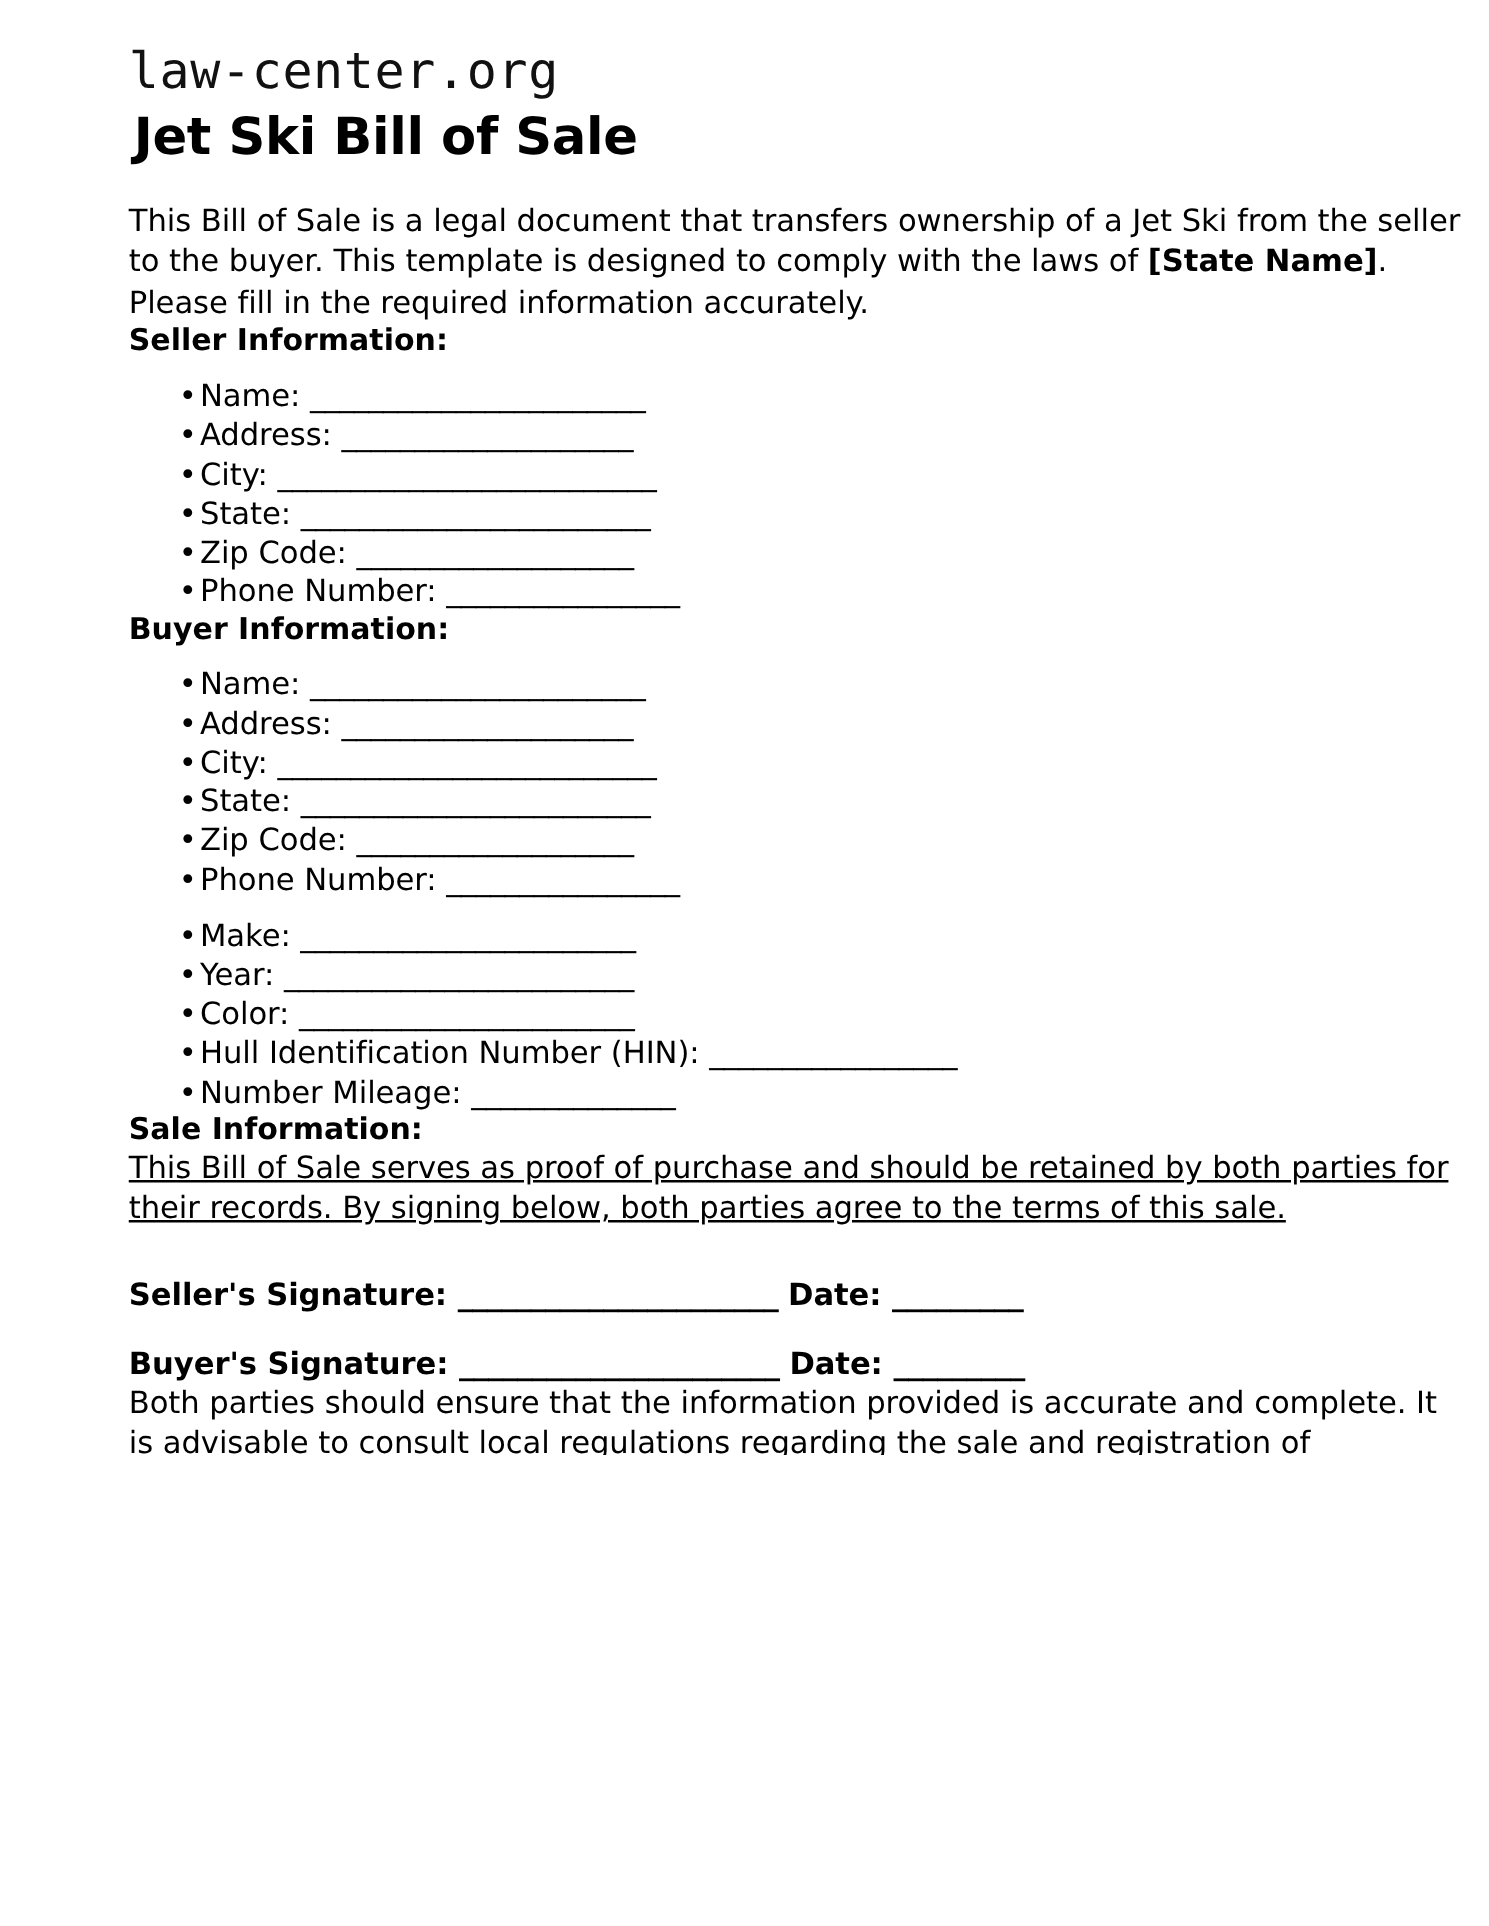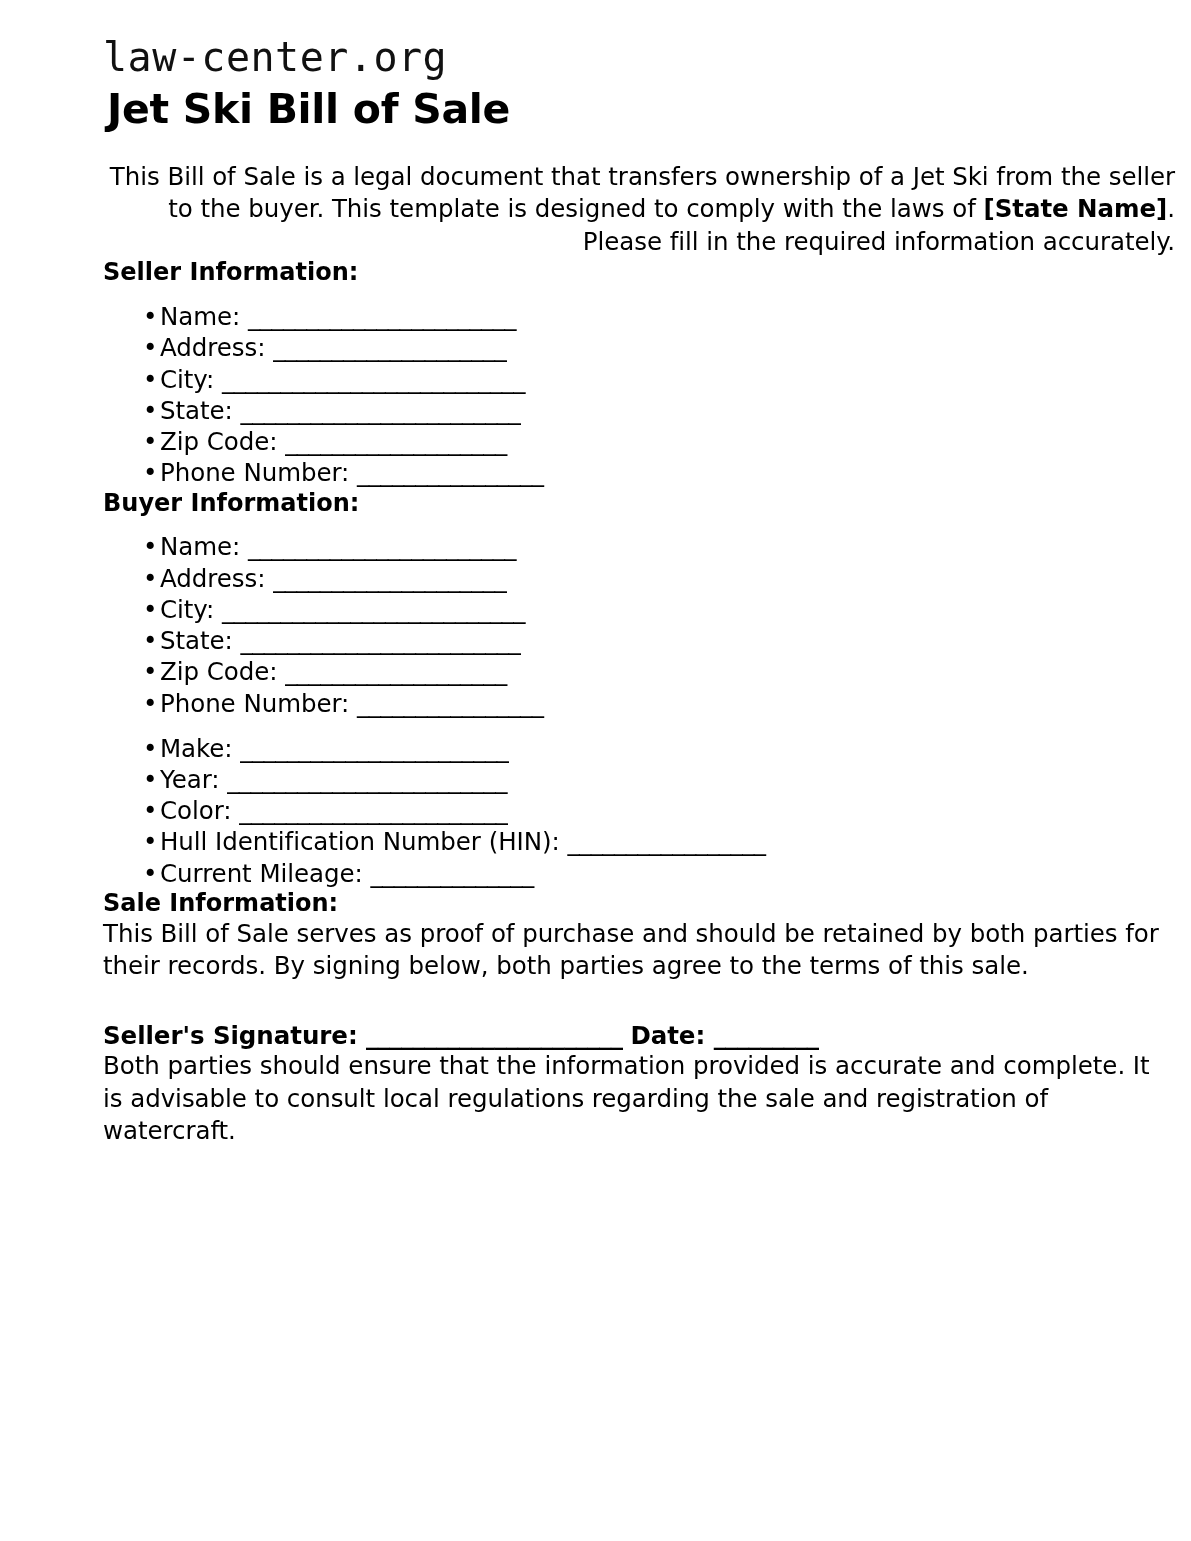--- a/index.html
+++ b/index.html
@@ -40,22 +40,22 @@
     letter-spacing: -0.3px;
   }
 
   
   p.para {
     font-size: 24.5px;
     line-height: 1.33;
     margin: 0;
     letter-spacing: -0.05px;
   }
-  .intro { margin-top: 36px; text-align: right; }
-  .mid-para { margin-top: 30px; }
+  .intro { margin-top: 36px; }
+  .mid-para { margin-top: 30px; text-decoration: underline; }
   .end-para { margin-top: 34px; }
   .bold { font-weight: bold; }
 
   
   h2.section-heading {
     font-size: 24px;
     font-weight: bold;
     margin: 0;
     line-height: 1.2;
   }
@@ -127,25 +127,26 @@
     <li><span>State: </span><span class="blank">________________________</span></li>
     <li><span>Zip Code: </span><span class="blank">___________________</span></li>
     <li><span>Phone Number: </span><span class="blank">________________</span></li>
   </ul>
 
   <ul class="field-list">
     <li><span>Make: </span><span class="blank">_______________________</span></li>
     <li><span>Year: </span><span class="blank">________________________</span></li>
     <li><span>Color: </span><span class="blank">_______________________</span></li>
     <li><span>Hull Identification Number (HIN): </span><span class="blank">_________________</span></li>
-    <li><span>Current Mileage: </span><span class="blank">______________</span></li>
+    <li><span>Number Mileage: </span><span class="blank">______________</span></li>
   </ul>
 
   <h2 class="section-heading sec-gap">Sale Information:</h2>
 
   <p class="para mid-para">This Bill of Sale serves as proof of purchase and should be retained by both parties for their records. By signing below, both parties agree to the terms of this sale.</p>
 
   <div class="sig-row first"><span>Seller's Signature: </span><span class="blank">______________________</span><span class="sig-gap"></span><span>Date: </span><span class="blank">_________</span></div>
 
+  <div class="sig-row second"><span>Buyer's Signature: </span><span class="blank">______________________</span><span class="sig-gap"></span><span>Date: </span><span class="blank">_________</span></div>
 
   <p class="para end-para">Both parties should ensure that the information provided is accurate and complete. It is advisable to consult local regulations regarding the sale and registration of watercraft.</p>
 
 </div>
 
 </body></html>

